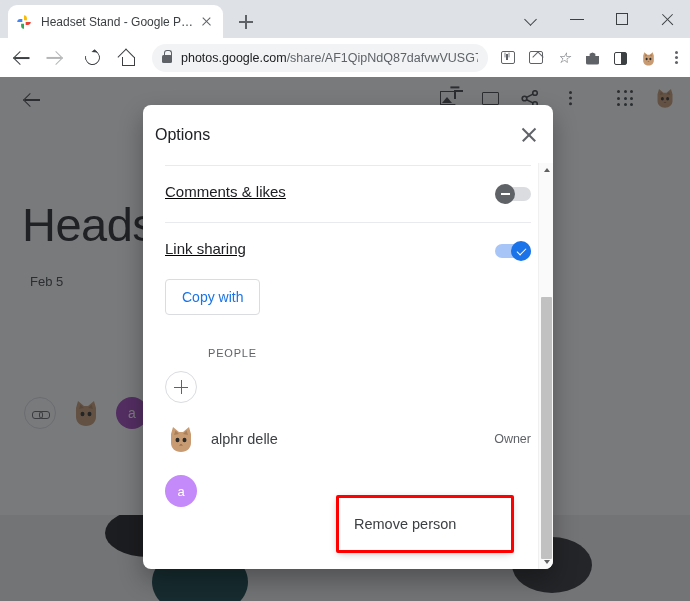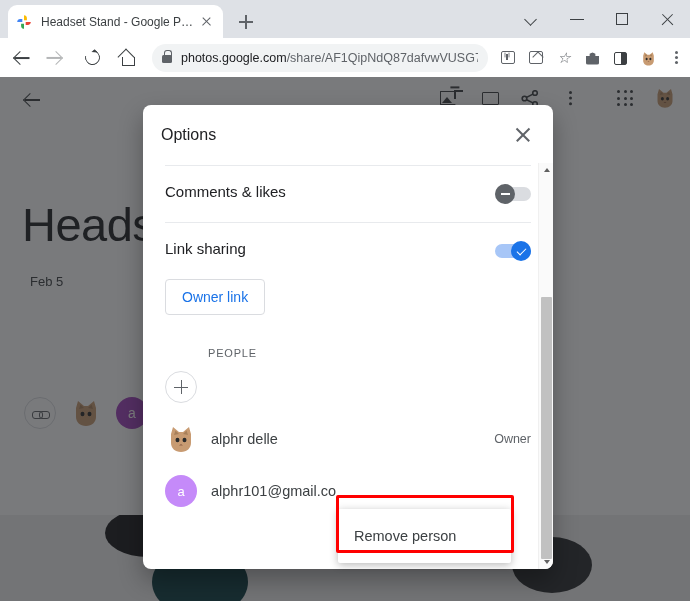--- a/index.html
+++ b/index.html
@@ -266,41 +266,41 @@
 
   
   .dialog {
     position: absolute; left: 143px; top: 105px; width: 410px; height: 464px;
     background: #fff; border-radius: 8px;
     box-shadow: 0 11px 25px rgba(0,0,0,.3);
     overflow: hidden;
   }
   .dlg-head {
     position: absolute; left: 0; top: 0; width: 410px; height: 60px;
-    display: flex; align-items: center; padding: 0 18px;
+    display: flex; align-items: center; padding: 0 12px;
   }
   .dlg-title { font-size: 16px; color: #202124; flex: 1 1 auto; }
   .dlg-close { width: 24px; height: 24px; position: relative; }
   .dlg-close::before, .dlg-close::after {
     content: ''; position: absolute; left: 3px; top: 11px;
     width: 18px; height: 1.6px; background: #5f6368;
   }
   .dlg-close::before { transform: rotate(45deg); }
   .dlg-close::after  { transform: rotate(-45deg); }
 
   .dlg-body {
     position: absolute; left: 0; top: 60px; width: 410px; height: 404px;
     overflow: hidden; padding: 0 22px;
   }
   .hr { height: 1px; background: #e8eaed; margin: 0 0 0 0; }
 
   .row {
     display: flex; align-items: flex-start; padding: 16px 0 18px 0;
   }
-  .row-text { flex: 1 1 auto; padding-right: 16px; }
+  .row-text { flex: 1 1 auto; padding-right: 16px; text-decoration: underline; }
   .row-title { font-size: 15px; color: #202124; line-height: 20px; }
   .row-sub { font-size: 13.5px; color: #5f6368; line-height: 19px; margin-top: 3px; }
 
   .toggle { position: relative; width: 36px; height: 20px; flex: 0 0 36px; margin-top: 2px; }
   .toggle .track {
     position: absolute; left: 0; top: 3px; width: 36px; height: 14px;
     border-radius: 7px; background: #dadce0;
   }
   .toggle .knob {
     position: absolute; top: 0; width: 20px; height: 20px; border-radius: 50%;
@@ -361,21 +361,21 @@
   }
   .sb-arrow.up::after { border-bottom: 4.5px solid #606060; }
   .sb-arrow.dn::after { border-top: 4.5px solid #606060; }
   .sb-thumb {
     position: absolute; left: 2px; width: 11px; top: 134px; height: 262px;
     background: #c1c1c1; border-radius: 1px;
   }
 
   
   .popup {
-    position: absolute; left: 338px; top: 509px; width: 173px; height: 54px;
+    position: absolute; left: 338px; top: 497px; width: 173px; height: 54px;
     background: #fff; border-radius: 2px;
     box-shadow: 0 2px 8px rgba(0,0,0,.28);
     display: flex; align-items: center; padding: 0 16px;
   }
   .popup-item { font-size: 14.5px; color: #3c4043; }
   .annot {
     position: absolute; left: 336px; top: 495px; width: 178px; height: 58px;
     border: 3px solid #f00; border-radius: 2px; pointer-events: none;
   }
 </style>
@@ -573,21 +573,21 @@
       <div class="row">
         <div class="row-text">
           <div class="row-title">Link sharing</div>
         </div>
         <div class="toggle on">
           <span class="track"></span>
           <span class="knob"></span>
         </div>
       </div>
 
-      <div class="copy-btn">Owner link</div>
+      <div class="copy-btn">Copy with</div>
 
       <div class="people-label">PEOPLE</div>
 
       <div class="prow">
         <span class="plus-ava"></span>
       </div>
 
       <div class="prow">
         <span class="ava">
           <svg width="32" height="32" viewBox="0 0 32 32">
@@ -599,21 +599,20 @@
             <ellipse cx="19.5" cy="17" rx="2" ry="2.3" fill="#2b2b2b"></ellipse>
             <path d="M16 21l-2 1.5h4z" fill="#8c5f45"></path>
           </svg>
         </span>
         <span class="pname">alphr delle</span>
         <span class="powner">Owner</span>
       </div>
 
       <div class="prow">
         <span class="ava-a">a</span>
-        <span class="pname">alphr101@gmail.co</span>
       </div>
     </div>
 
     <div class="dlg-sb">
       <div class="sb-arrow up"></div>
       <div class="sb-thumb"></div>
       <div class="sb-arrow dn"></div>
     </div>
   </div>
 

